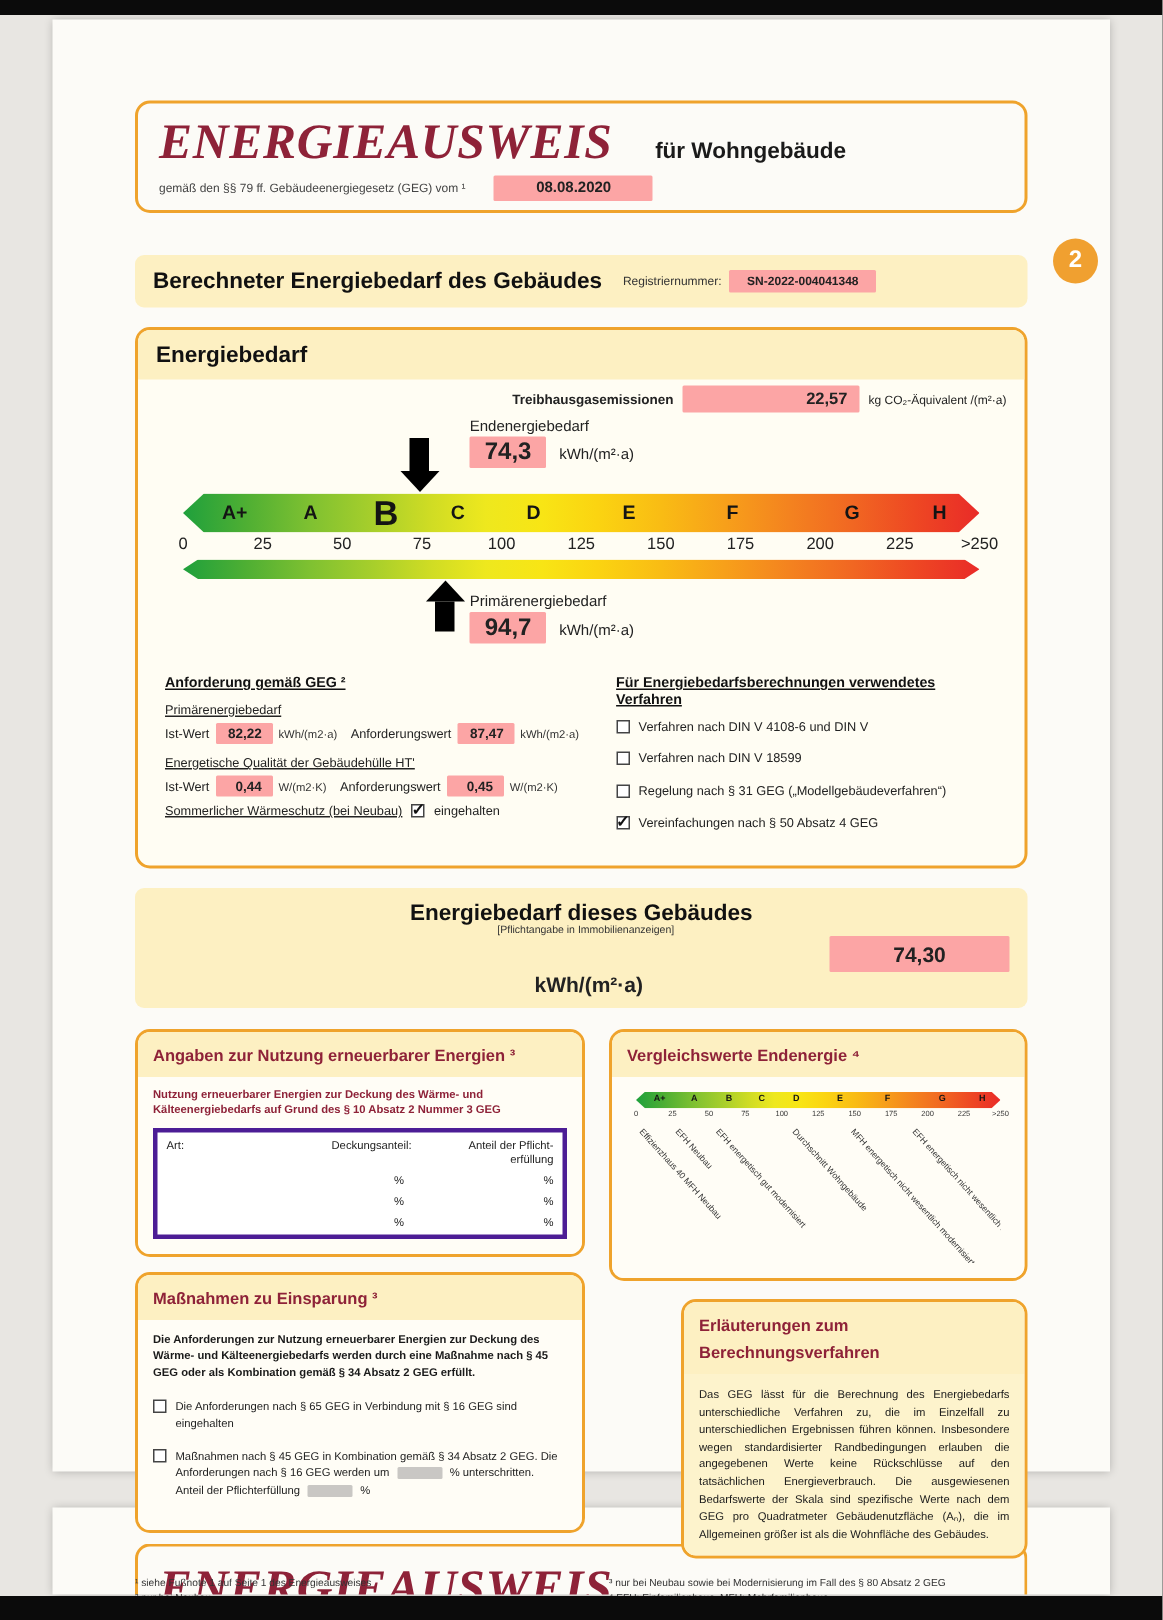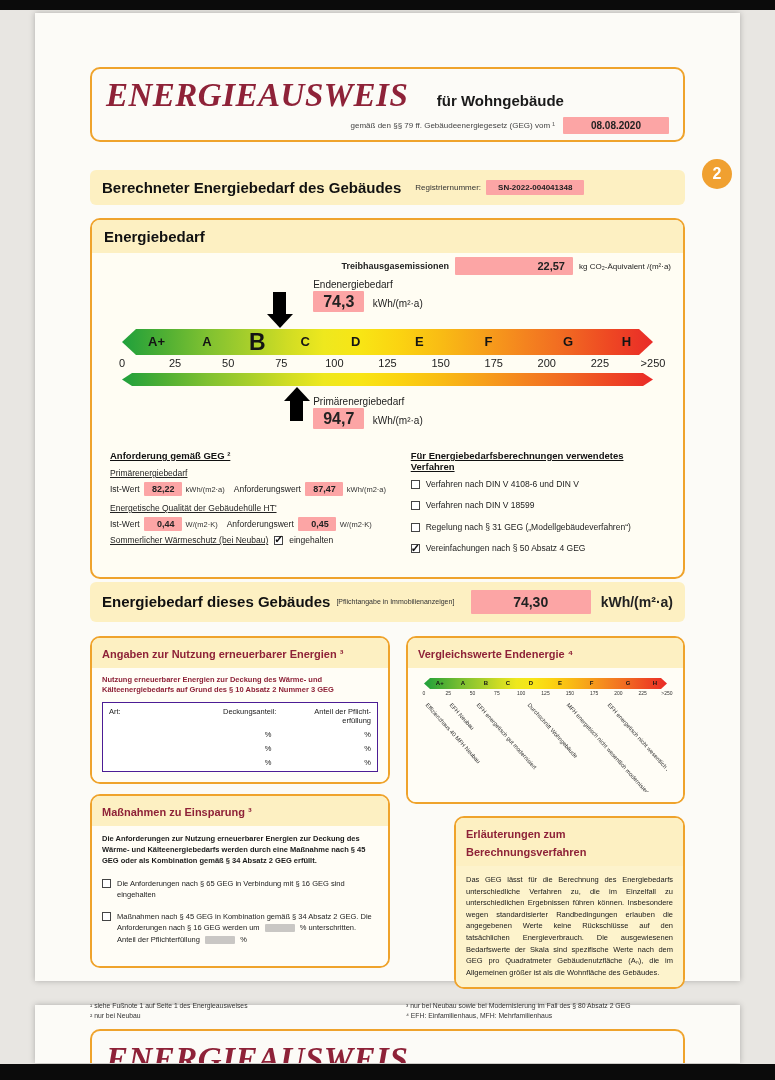--- a/index.html
+++ b/index.html
@@ -22,21 +22,21 @@
   .page1 { margin-top:3px; height:968px; padding:54px 55px 0; position:relative; }
   .page2 { margin-top:24px; height:58px; padding:24px 55px 0; overflow:hidden; }
 
   
   .header-box { border:2px solid #efa32c; border-radius:10px; padding:8px 14px 6px; }
   .doc-title {
     font-family:"Liberation Serif", serif; font-style:italic; font-weight:700;
     font-size:33px; color:#8e2238; letter-spacing:.5px;
   }
   .doc-subtitle { font-size:15px; font-weight:bold; color:#1a1a1a; margin-left:24px; }
-  .law-row { display:flex; align-items:center; gap:8px; margin-top:3px;justify-content:flex-end; }
+  .law-row { display:flex; align-items:center; gap:19px; margin-top:3px; }
   .law-text { font-size:8px; color:#444; }
   .gray-box { background:#fca5a5; color:#222; border-radius:1px; }
   .date-box { font-size:10px; font-weight:bold; padding:3px 28px; }
 
   
   .section-bar { margin-top:28px; background:#fdf0c2; border-radius:6px; padding:9px 12px;
                  display:flex; align-items:center; }
   .section-title { font-size:15px; font-weight:bold; color:#111; }
   .reg-label { font-size:8px; margin-left:14px; color:#333; }
   .reg-value { font-size:8px; font-weight:bold; padding:3px 12px; margin-left:5px; }
@@ -98,37 +98,37 @@
   .req-val { font-size:9px; font-weight:bold; padding:2px 7px; min-width:38px; text-align:right; }
   .req-unit { font-size:7.5px; color:#333; margin-right:5px; }
   .cb { width:9px; height:9px; border:1px solid #444; background:#fff; display:inline-block;
         position:relative; flex:0 0 auto; margin-top:1px; }
   .cb .mark { position:absolute; top:-4px; left:-1px; font-size:11px; font-weight:bold;
               font-style:normal; color:#111; }
   .chk-item { display:flex; gap:6px; margin-bottom:10px; font-size:8.5px; line-height:1.35; }
   .sommer-row { display:flex; align-items:center; gap:6px; margin-top:4px; font-size:8.5px; }
 
   
-  .pflicht-bar { margin-top:3px; background:#fdf0c2; border-radius:6px; padding:8px 12px;
-                 display:flex; align-items:center; }
+  .pflicht-bar { margin-top:13px; background:#fdf0c2; border-radius:6px; padding:8px 12px;
+                 display:flex; align-items:center;flex-direction:column; }
   .pflicht-title { font-size:15px; font-weight:bold; color:#111; }
   .pflicht-note { font-size:7px; margin-left:6px; color:#333; }
   .pflicht-value { margin-left:auto; width:120px; text-align:center; font-size:14px;
                    font-weight:bold; padding:4px 0; }
   .pflicht-unit { font-size:14px; font-weight:bold; margin-left:10px; }
 
   
   .bottom-cols { display:flex; gap:16px; margin-top:14px; align-items:flex-start; }
   .bcol-left { width:300px; flex:0 0 auto; }
   .bcol-right { flex:1; }
   .sub-title { font-size:11px; font-weight:bold; color:#8e2238; }
   .sub-header { background:#fdf0c2; padding:6px 10px; }
   .sub-body { background:#fffdf6; padding:7px 10px 10px; }
   .ern-intro { font-size:7.5px; font-weight:bold; color:#8e2238; line-height:1.4; }
-  .ern-table { margin-top:6px; background:#fff; border:1px solid #4c1d95; padding:4px 6px; }
+  .ern-table { margin-top:6px; background:#fff; border:3px solid #4c1d95; padding:4px 6px; }
   .ern-head { display:flex; font-size:7.5px; color:#222; }
   .ern-head .c0 { flex:1; }
   .ern-head .c1 { width:90px; }
   .ern-head .c2 { width:58px; text-align:right; line-height:1.2; }
   .ern-row { display:flex; font-size:7.5px; margin-top:5px; }
   .ern-row .c0 { flex:1; }
   .ern-row .c1 { width:90px; text-align:center; }
   .ern-row .c2 { width:58px; text-align:right; }
   .mn-box { margin-top:10px; }
   .mn-intro { font-size:7.5px; font-weight:bold; line-height:1.5; color:#1a1a1a; margin-bottom:11px; }

